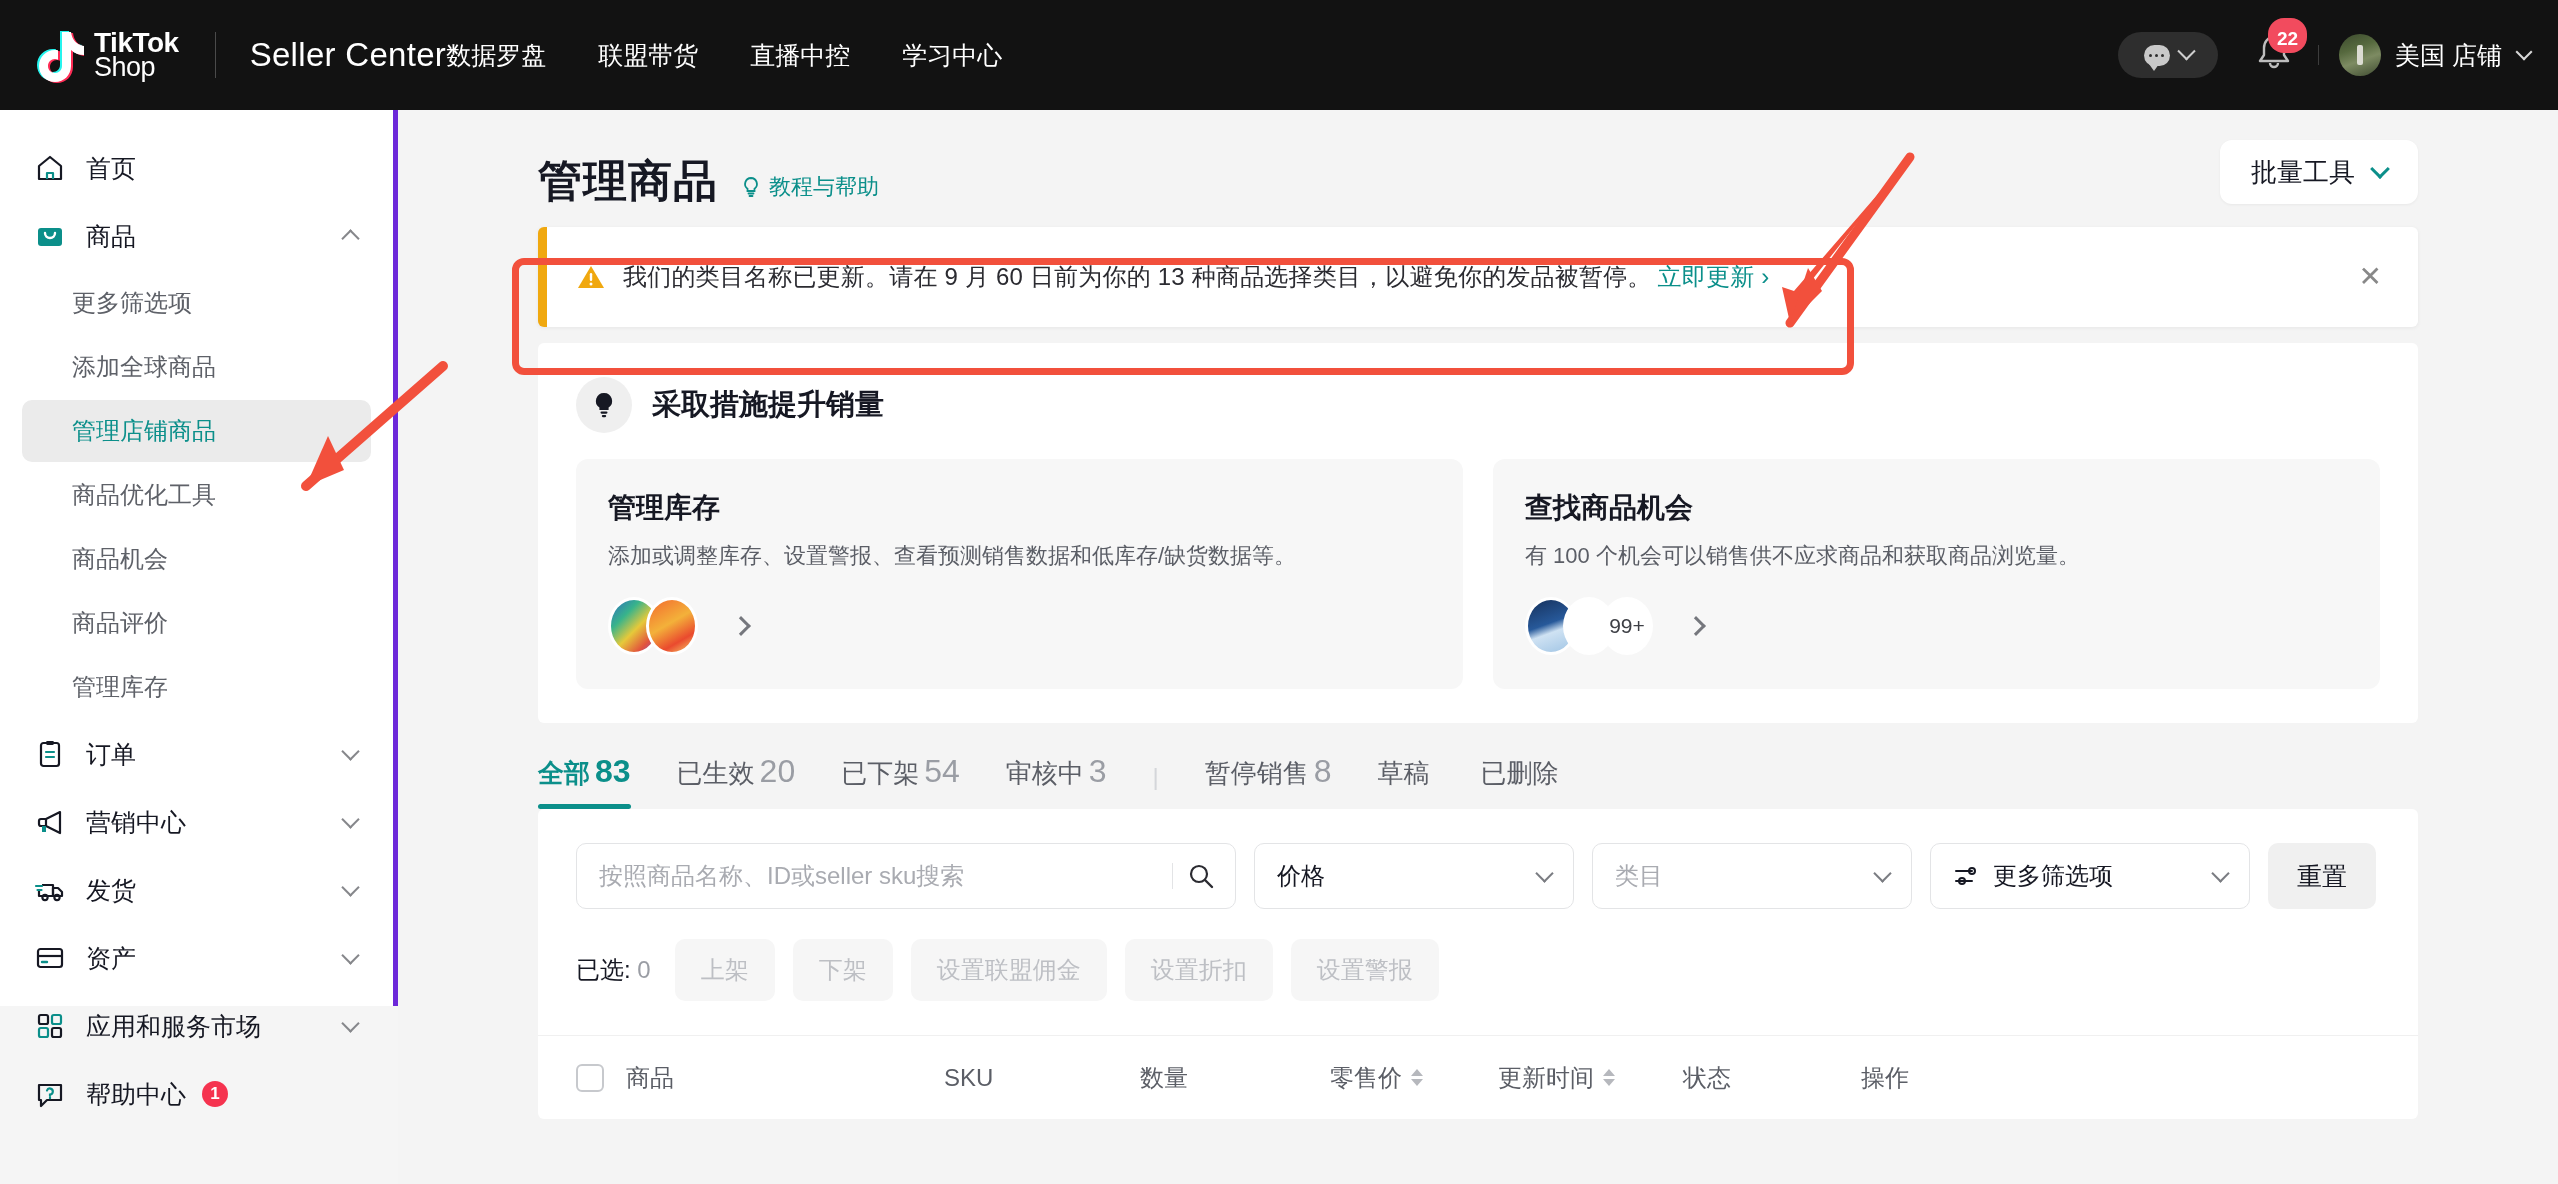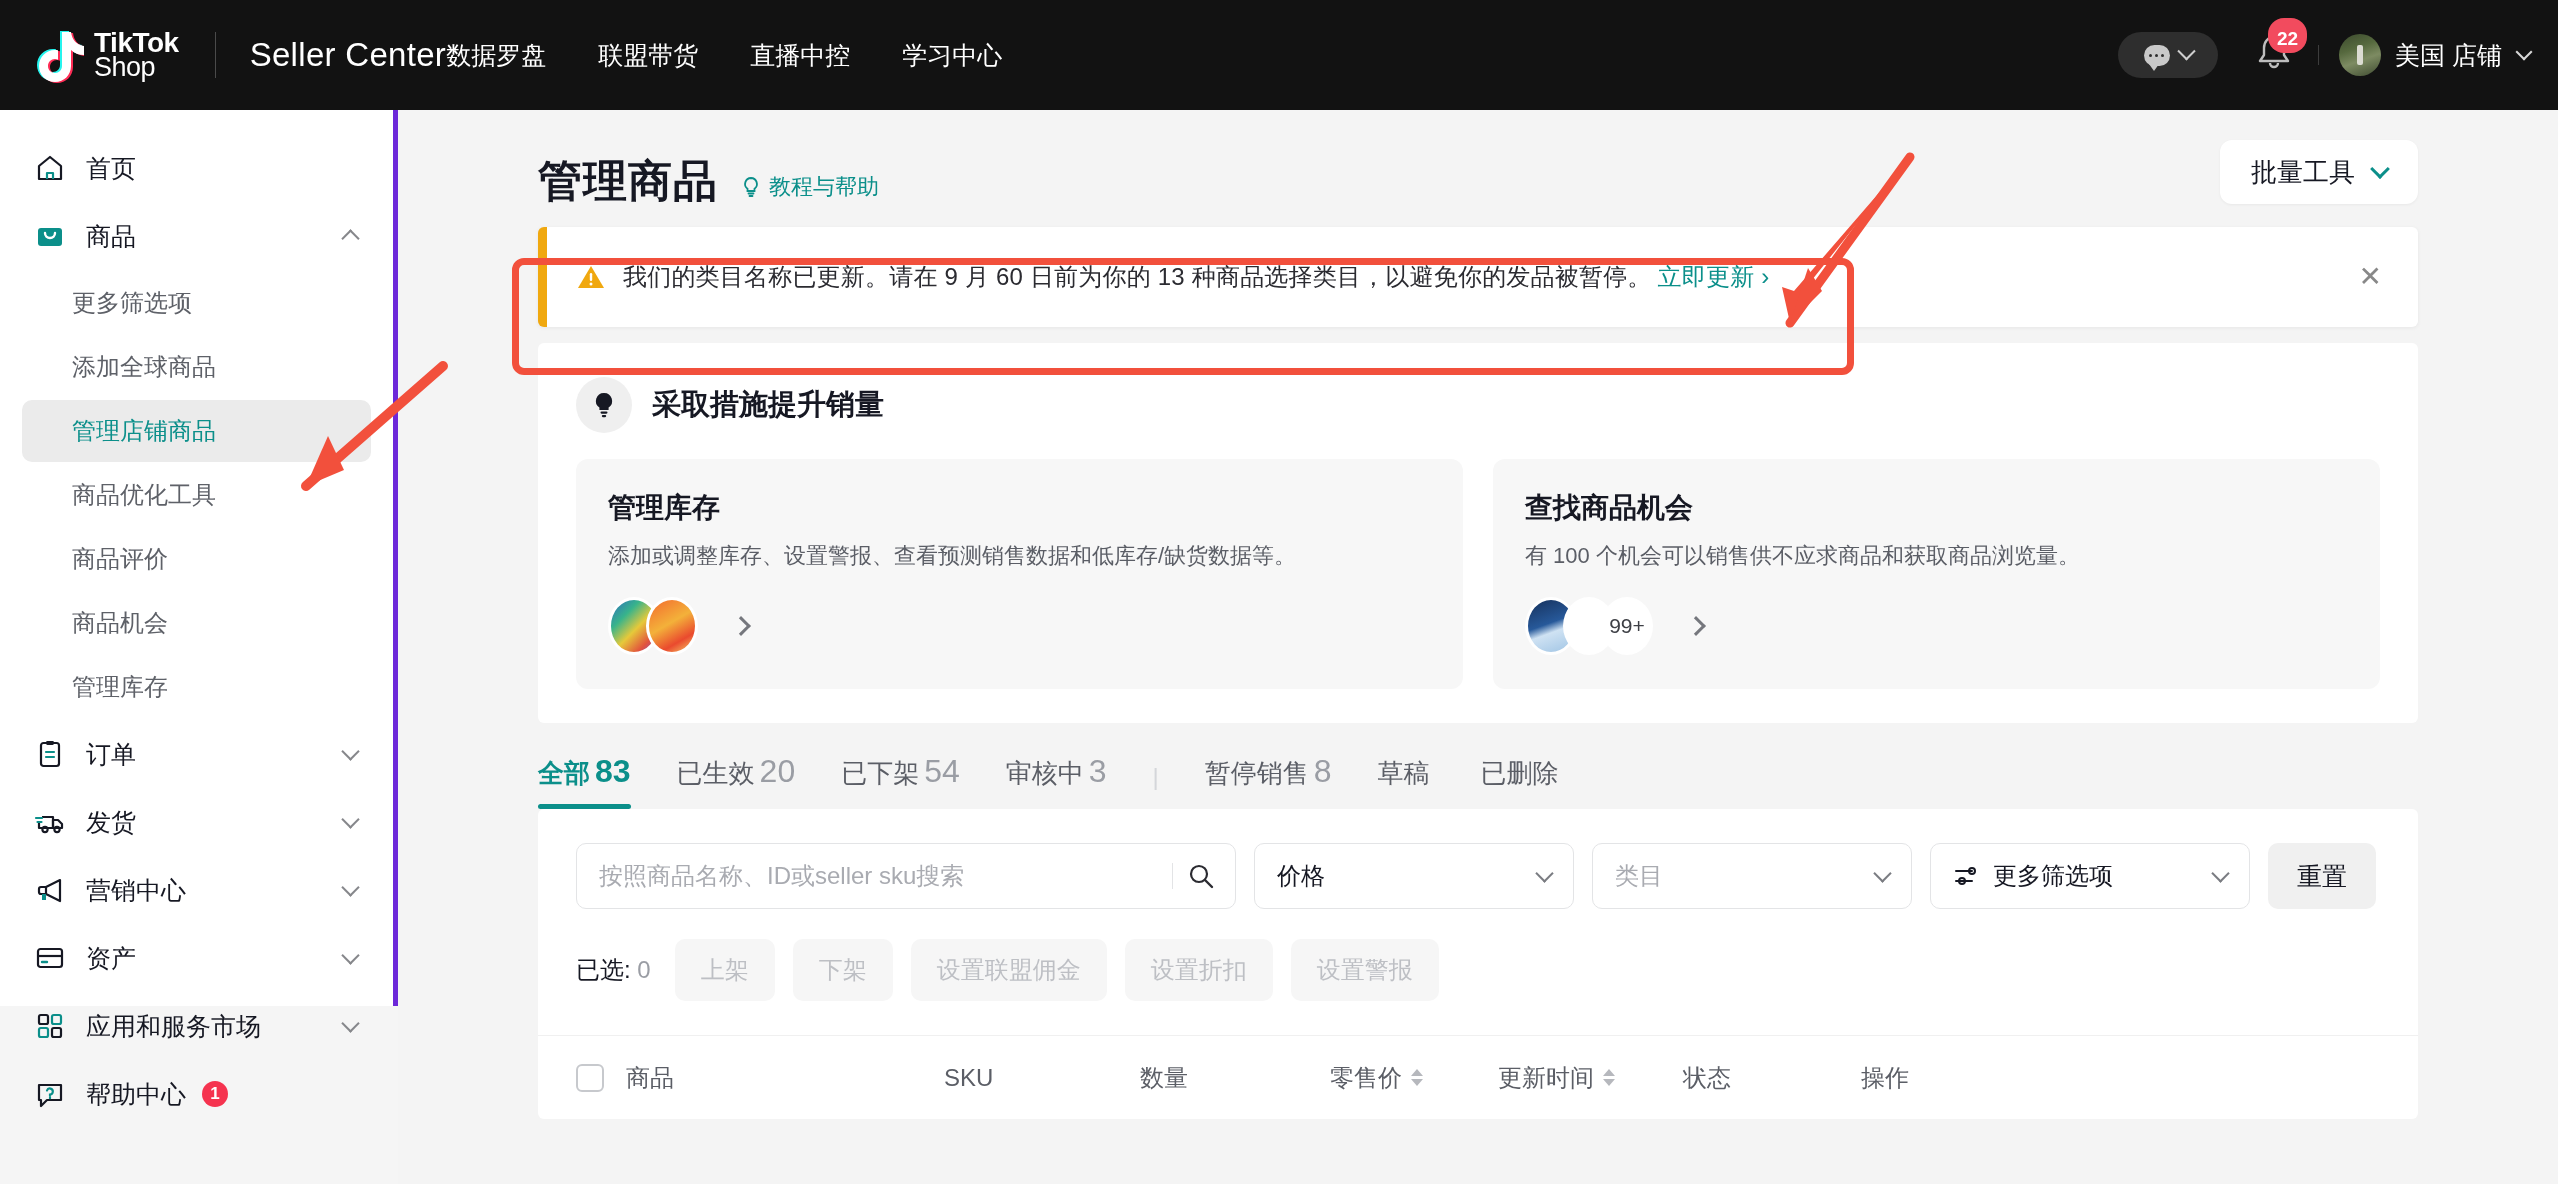--- a/index.html
+++ b/index.html
@@ -376,64 +376,64 @@
     <div class="sub-row">
       <span class="sub-label">添加全球商品</span>
     </div>
     <div class="sub-row active">
       <span class="sub-label">管理店铺商品</span>
     </div>
     <div class="sub-row">
       <span class="sub-label">商品优化工具</span>
     </div>
     <div class="sub-row">
+      <span class="sub-label">商品机会</span>
+    </div>
+    <div class="sub-row">
       <span class="sub-label">商品评价</span>
-    </div>
-    <div class="sub-row">
-      <span class="sub-label">商品机会</span>
     </div>
     <div class="sub-row">
       <span class="sub-label">管理库存</span>
     </div>
 
     <div class="nav-row">
       <span class="nav-ico">
         <svg width="32" height="32" viewBox="0 0 32 32">
           <rect x="7" y="5" width="18" height="23" rx="2.5" fill="none" stroke="#161823" stroke-width="2.2"></rect>
           <rect x="12" y="3" width="8" height="4" rx="1.4" fill="#161823"></rect>
           <path d="M12 14 h8 M12 19 h8" stroke="#0b8f8a" stroke-width="2.2" stroke-linecap="round"></path>
         </svg>
       </span>
       <span class="nav-label">订单</span>
+      <span class="nav-caret caret-down"></span>
+    </div>
+
+    <div class="nav-row">
+      <span class="nav-ico">
+        <svg width="32" height="32" viewBox="0 0 32 32">
+          <path d="M26 6 L12 13 v7 l14 7 z" fill="none" stroke="#161823" stroke-width="2.2" stroke-linejoin="round"></path>
+          <path d="M12 13 H7 a2 2 0 0 0-2 2 v3 a2 2 0 0 0 2 2 h5" fill="none" stroke="#161823" stroke-width="2.2"></path>
+          <path d="M8 20 v6 h4 v-6" fill="#0b8f8a"></path>
+        </svg>
+      </span>
+      <span class="nav-label">营销中心</span>
       <span class="nav-caret caret-down"></span>
     </div>
 
     <div class="nav-row">
       <span class="nav-ico">
         <svg width="32" height="32" viewBox="0 0 32 32">
           <path d="M8 11 h11 v11 H5 v-5" fill="none" stroke="#161823" stroke-width="2.2" stroke-linejoin="round"></path>
           <path d="M19 14 h5 l4 4 v4 h-9 z" fill="none" stroke="#161823" stroke-width="2.2" stroke-linejoin="round"></path>
           <circle cx="11" cy="23.5" r="2.6" fill="none" stroke="#161823" stroke-width="2.2"></circle>
           <circle cx="23" cy="23.5" r="2.6" fill="none" stroke="#161823" stroke-width="2.2"></circle>
           <path d="M2 12 h6 M3.5 16 h4" stroke="#0b8f8a" stroke-width="2.2" stroke-linecap="round"></path>
         </svg>
       </span>
       <span class="nav-label">发货</span>
-      <span class="nav-caret caret-down"></span>
-    </div>
-
-    <div class="nav-row">
-      <span class="nav-ico">
-        <svg width="32" height="32" viewBox="0 0 32 32">
-          <path d="M26 6 L12 13 v7 l14 7 z" fill="none" stroke="#161823" stroke-width="2.2" stroke-linejoin="round"></path>
-          <path d="M12 13 H7 a2 2 0 0 0-2 2 v3 a2 2 0 0 0 2 2 h5" fill="none" stroke="#161823" stroke-width="2.2"></path>
-          <path d="M8 20 v6 h4 v-6" fill="#0b8f8a"></path>
-        </svg>
-      </span>
-      <span class="nav-label">营销中心</span>
       <span class="nav-caret caret-down"></span>
     </div>
 
     <div class="nav-row">
       <span class="nav-ico">
         <svg width="32" height="32" viewBox="0 0 32 32">
           <rect x="4" y="7" width="24" height="18" rx="2.5" fill="none" stroke="#161823" stroke-width="2.2"></rect>
           <path d="M4 14 h24" stroke="#161823" stroke-width="2.2"></path>
           <path d="M8 20 h5" stroke="#0b8f8a" stroke-width="2.4" stroke-linecap="round"></path>
         </svg>

